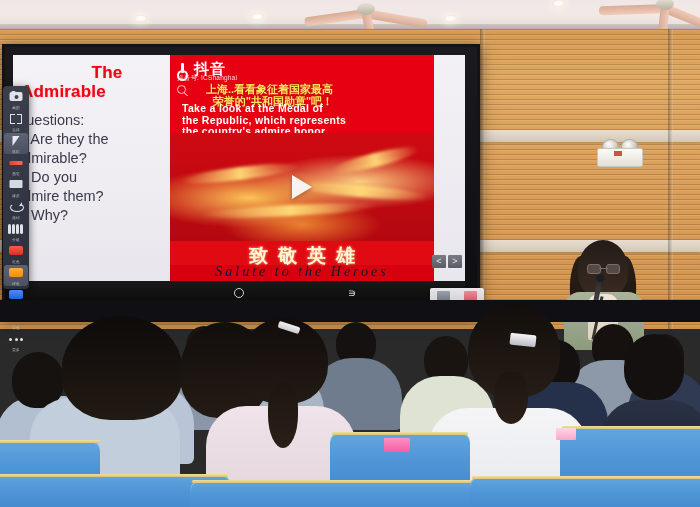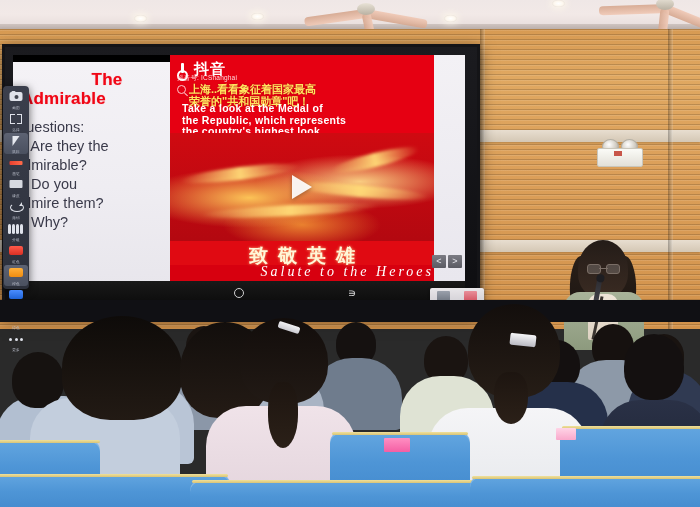--- a/index.html
+++ b/index.html
@@ -44,41 +44,41 @@
   .emlight .mark{position:absolute;left:17px;top:12px;width:8px;height:5px;background:#c0392b;opacity:.85;}
 
   
   .board-frame{position:absolute;left:2px;top:44px;width:472px;height:266px;
     background:linear-gradient(180deg,#1b1b1f,#0d0d10);
     border:3px solid #141417;box-shadow:0 4px 14px rgba(0,0,0,.55);}
   .board-screen{position:absolute;left:8px;top:8px;width:452px;height:226px;background:#000;overflow:hidden;}
 
   
   .slide{position:absolute;left:0px;top:0px;width:157px;height:226px;
-    background:linear-gradient(180deg,#f4f2f6 0%,#efedf2 55%,#e8e6ec 100%);margin-top:7px;}
+    background:linear-gradient(180deg,#f4f2f6 0%,#efedf2 55%,#e8e6ec 100%);}
   .slide-title{position:absolute;left:8px;top:8px;width:150px;color:#f00616;
     font-weight:bold;font-size:17px;line-height:19px;letter-spacing:.2px;
     text-shadow:0 0 1px rgba(255,0,0,.4);}
   .slide-title .l1{display:block;text-align:center;padding-left:22px;}
   .slide-title .l2{display:block;text-align:left;padding-left:0px;}
   .slide-q{position:absolute;left:2px;top:56px;width:156px;color:#3a3a4a;
     font-size:14.5px;line-height:19px;}
   .slide-q div{white-space:nowrap;}
 
   
   .video{position:absolute;left:157px;top:0;width:264px;height:226px;background:#d7000f;overflow:hidden;}
   .vid-head{position:absolute;left:0;top:0;width:264px;height:78px;background:#e60012;}
   .dy-logo{position:absolute;left:7px;top:5px;display:flex;align-items:center;gap:4px;}
   .dy-note{width:13px;height:14px;position:relative;}
   .dy-note::before{content:"";position:absolute;left:4px;top:0;width:3px;height:10px;background:#fff;border-radius:1px;}
   .dy-note::after{content:"";position:absolute;left:0px;top:7px;width:7px;height:7px;border-radius:50%;
     background:transparent;border:2.5px solid #fff;}
   .dy-word{color:#fff;font-size:15px;font-weight:bold;letter-spacing:1px;}
   .dy-id{position:absolute;left:7px;top:19px;color:#ffd9dd;font-size:6.5px;letter-spacing:.2px;}
-  .dy-search{position:absolute;left:7px;top:28px;display:flex;align-items:flex-start;gap:3px;width:255px;}
+  .dy-search{position:absolute;left:7px;top:28px;display:flex;align-items:flex-start;gap:20px;width:255px;text-align:right;}
   .mag{width:7px;height:7px;border:1.2px solid #ffc9cd;border-radius:50%;position:relative;flex:0 0 auto;margin-top:2px;}
   .mag::after{content:"";position:absolute;right:-3px;bottom:-2px;width:4px;height:1.2px;background:#ffc9cd;transform:rotate(40deg);}
   .dy-cn{color:#ffe45e;font-size:11px;font-weight:bold;line-height:12px;text-shadow:0 0 2px rgba(0,0,0,.25);}
   .dy-en{position:absolute;left:12px;top:48px;width:248px;color:#fff;font-size:10.5px;font-weight:bold;
     line-height:11.5px;letter-spacing:.3px;}
   .vid-body{position:absolute;left:0;top:78px;width:264px;height:108px;overflow:hidden;
     background:
       radial-gradient(ellipse 60% 40% at 30% 60%,rgba(255,205,90,.95),rgba(255,140,30,0) 70%),
       radial-gradient(ellipse 55% 35% at 72% 45%,rgba(255,225,140,.9),rgba(255,150,40,0) 72%),
       radial-gradient(ellipse 40% 30% at 50% 85%,rgba(255,180,60,.7),rgba(200,20,20,0) 75%),
@@ -86,21 +86,21 @@
   .gold-streak{position:absolute;border-radius:50%;filter:blur(1.5px);
     background:linear-gradient(90deg,rgba(255,235,160,0),rgba(255,220,120,.95),rgba(255,235,170,0));}
   .play{position:absolute;left:50%;top:50%;transform:translate(-50%,-50%);
     width:0;height:0;border-left:20px solid rgba(255,255,255,.92);
     border-top:12px solid transparent;border-bottom:12px solid transparent;
     filter:drop-shadow(0 1px 2px rgba(0,0,0,.35));}
   .vid-foot{position:absolute;left:0;top:186px;width:264px;height:24px;background:#e00a12;}
   .salute-cn{position:absolute;left:0;top:2px;width:264px;text-align:center;color:#fff7d8;
     font-size:19px;font-weight:bold;letter-spacing:10px;text-indent:10px;
     text-shadow:0 0 3px rgba(255,230,150,.8);}
-  .salute-en{position:absolute;left:0;top:23px;width:264px;text-align:right;color:#ffffff;
+  .salute-en{position:absolute;left:0;top:23px;width:264px;text-align:center;color:#0f172a;
     font-family:"Liberation Serif",serif;font-style:italic;font-size:14px;letter-spacing:3px;}
   .vid-right{position:absolute;left:421px;top:0;width:31px;height:226px;
     background:linear-gradient(180deg,#f3f1f5,#e9e7ee);}
 
   
   .navbar{position:absolute;left:8px;top:234px;width:452px;height:24px;
     background:linear-gradient(180deg,#191919,#0b0b0b);}
   .nav-home{position:absolute;left:50%;top:50%;transform:translate(-50%,-50%);
     width:8px;height:8px;border:1.4px solid #cfcfcf;border-radius:50%;}
   .nav-back{position:absolute;left:75%;top:50%;transform:translate(-50%,-50%);
@@ -281,21 +281,21 @@
           <div class="dy-search">
             <span class="mag"></span>
             <span class="dy-cn">
               <span style="display:block">上海..看看象征着国家最高</span>
               <span style="display:block">荣誉的"共和国勋章"吧！</span>
             </span>
           </div>
           <div class="dy-en">
             <div>Take a look at the Medal of</div>
             <div>the Republic, which represents</div>
-            <div>the country's highest look.</div>
+            <div>the country's admire honor.</div>
           </div>
         </div>
 
         <div class="vid-body">
           <div class="gold-streak" style="left:10px;top:34px;width:120px;height:13px;transform:rotate(-7deg);"></div>
           <div class="gold-streak" style="left:120px;top:52px;width:140px;height:12px;transform:rotate(5deg);"></div>
           <div class="gold-streak" style="left:30px;top:72px;width:180px;height:11px;transform:rotate(-3deg);"></div>
           <div class="gold-streak" style="left:160px;top:20px;width:90px;height:14px;transform:rotate(-14deg);"></div>
           <div class="play"></div>
         </div>

